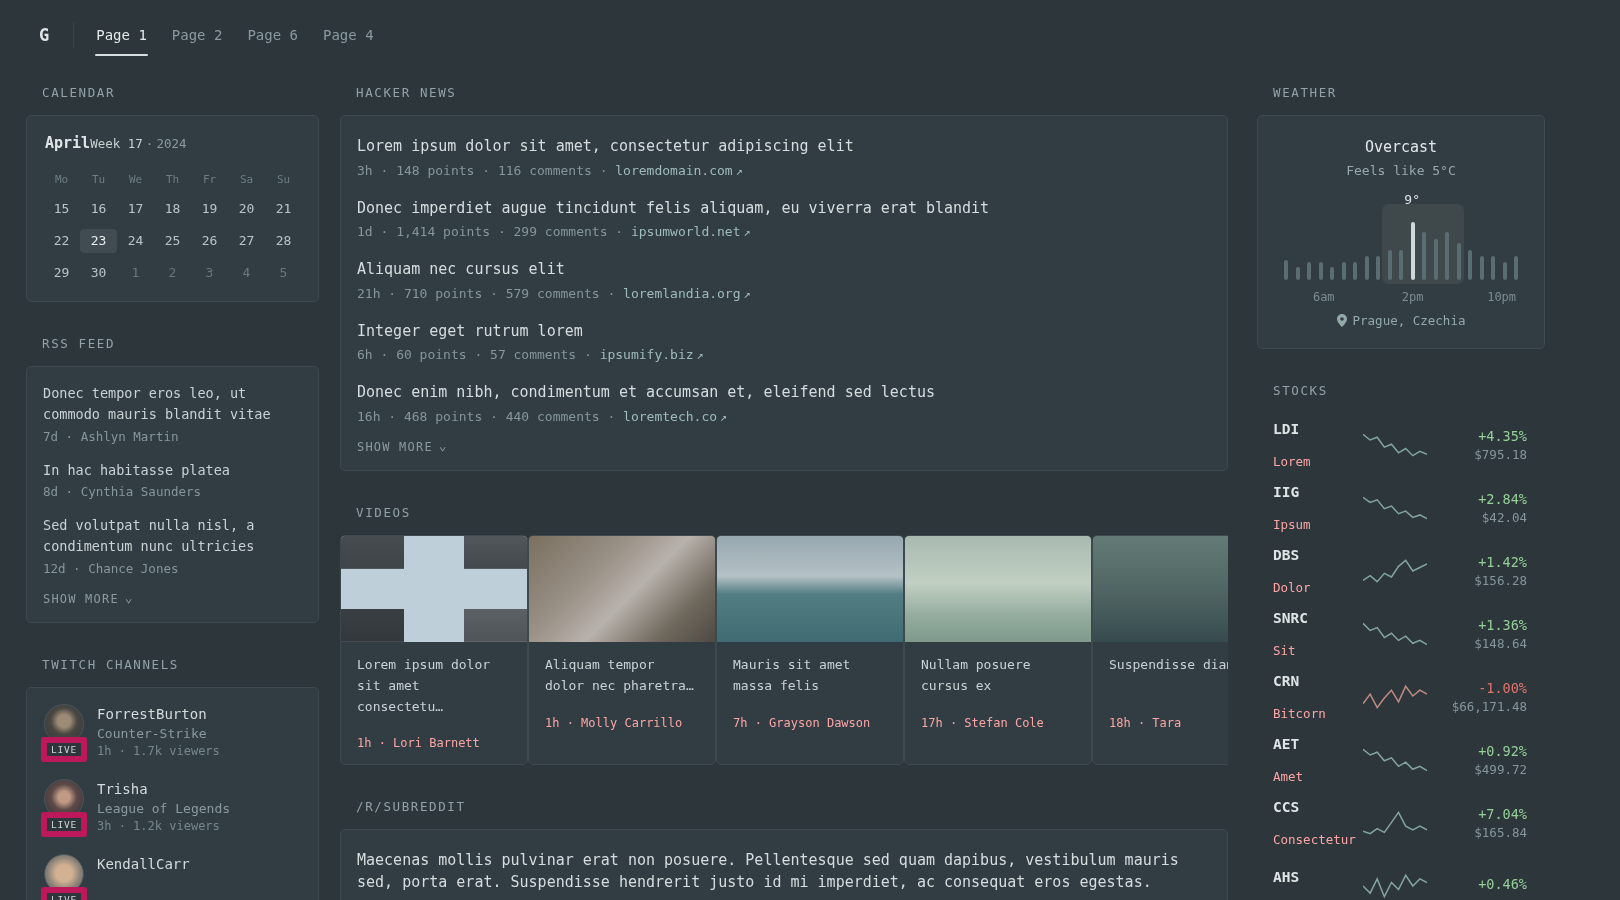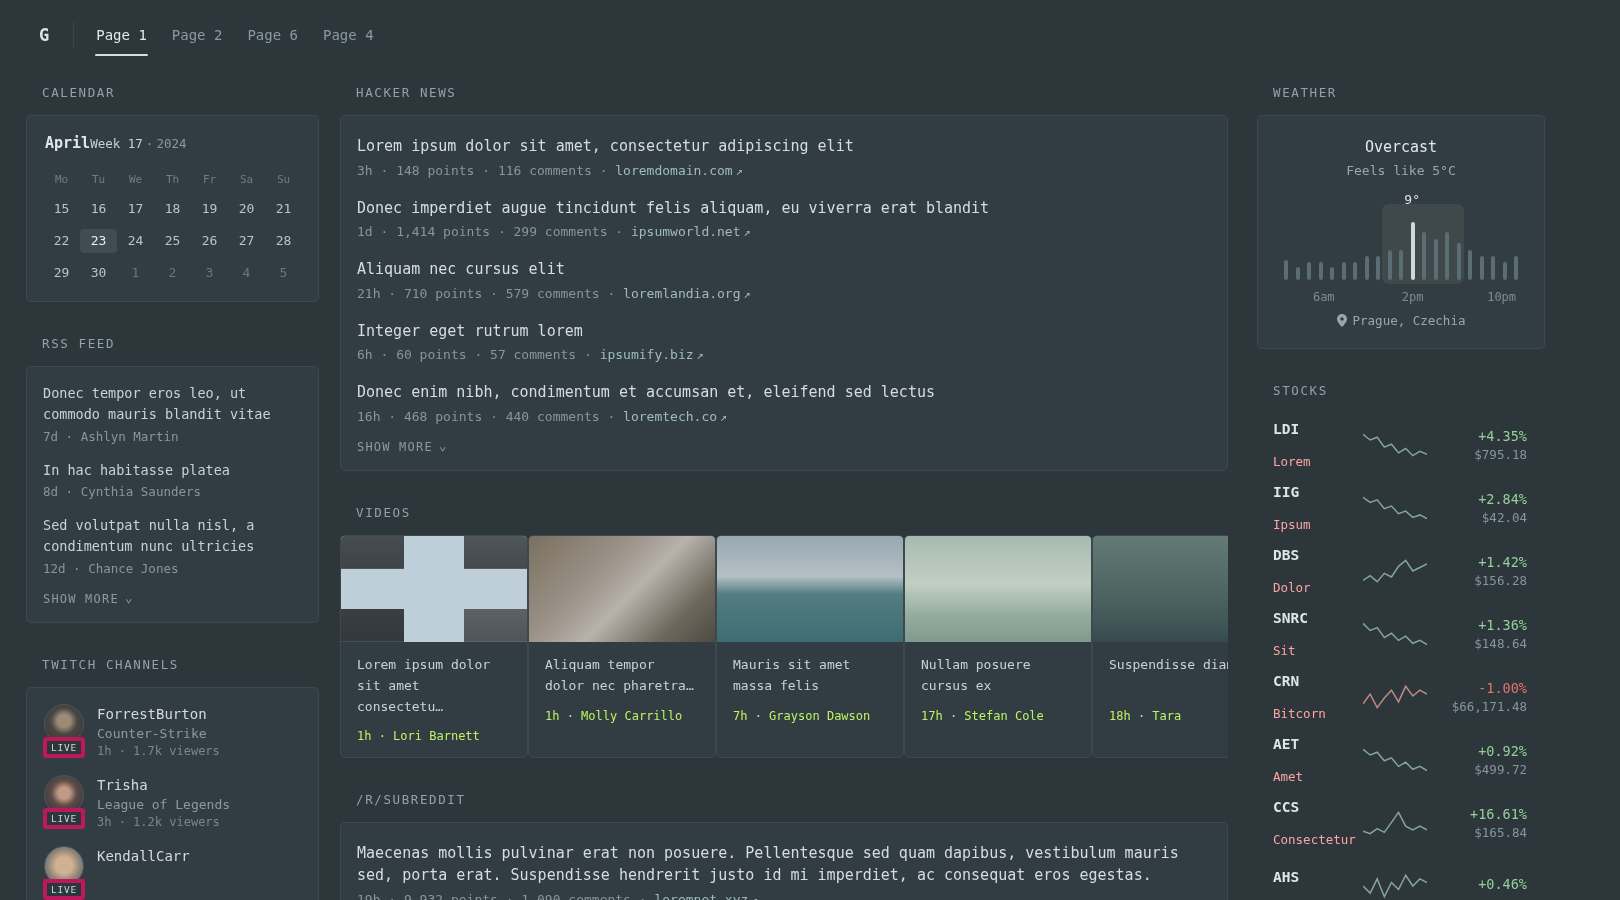--- a/index.html
+++ b/index.html
@@ -50,21 +50,21 @@
   .chev{font-size:13px;line-height:1;position:relative;top:-1px}
 
   
   .tw-row{display:flex;gap:12px;margin-bottom:17px}
   .tw-row:last-child{margin-bottom:0}
   .tw-av-wrap{width:42px;flex:none;display:flex;flex-direction:column;align-items:center}
   .tw-avatar{width:40px;height:40px;border-radius:50%;border:1px solid #49555b}
   .av1{background:radial-gradient(circle at 50% 42%,#9a8a76 0 22%,#4a4742 45%,#2f3336 100%)}
   .av2{background:radial-gradient(circle at 50% 45%,#c09a85 0 20%,#5e4a48 45%,#2c3033 100%)}
   .av3{background:radial-gradient(circle at 50% 48%,#d2b092 0 30%,#8a8278 60%,#555b60 100%)}
-  .live-badge{margin-top:-7px;background:#2c363b;border:4px solid #be185d;border-radius:3px;font-size:9.5px;letter-spacing:.8px;color:#cfd6d8;padding:1px 4px;z-index:2}
+  .live-badge{margin-top:-7px;background:#2c363b;border:6px solid #be185d;border-radius:3px;font-size:9.5px;letter-spacing:.8px;color:#cfd6d8;padding:1px 4px;z-index:2}
   .tw-name{font-size:14px;color:#d3dbdc;line-height:1.45}
   .tw-game{font-size:13px;color:#8a9aa0;margin-top:2px}
   .tw-meta{font-size:12px;color:#76878d;margin-top:3px}
 
   
   .forum-card{padding:19px 16px 16px}
   .forum-item{margin-bottom:19px}
   .forum-item:last-of-type{margin-bottom:16px}
   .forum-title{display:block;font-size:15px;line-height:1.5;color:#d6dddf}
   .forum-meta{font-size:13px;color:#85969c;margin-top:5px}
@@ -75,21 +75,21 @@
   .videos-row{display:flex;overflow:hidden}
   .video-card{flex:0 0 188px;background:#323d43;border:1px solid #3e494f;border-radius:5px;overflow:hidden;display:block}
   .thumb{height:106px;width:100%}
   .t1{background-color:#bfcfd9;background-image:linear-gradient(#474c50,#3f4448),linear-gradient(#51565a,#44494d),linear-gradient(#3a3f43,#33383c),linear-gradient(#5c6165,#4f5458);background-size:34% 31%;background-position:0 0,100% 0,0 100%,100% 100%;background-repeat:no-repeat}
   .t2{background:linear-gradient(135deg,#7a705f 0%,#9a9187 35%,#b8b2ac 55%,#6e675c 80%,#4e4a43 100%)}
   .t3{background:linear-gradient(180deg,#97a8b0 0%,#b4c1c5 38%,#527d82 55%,#3f6b72 100%)}
   .t4{background:linear-gradient(180deg,#a8bab0 0%,#c2cfc3 45%,#93ac9e 75%,#7f9a8c 100%)}
   .t5{background:linear-gradient(180deg,#637a75 0%,#4e6462 55%,#374b4e 100%)}
   .v-body{padding:12px 16px 14px}
   .v-title{font-size:13px;line-height:1.62;color:#c9d2d4;min-height:43px}
-  .v-meta{font-size:12px;color:#bef264;margin-top:12px}
+  .v-meta{font-size:12px;color:#fca5a5;margin-top:19px}
 
   
   .weather-card{padding:22px 20px 20px;text-align:center}
   .w-cond{font-size:15px;font-weight:normal;color:#e2e8e9}
   .w-feels{font-size:13px;color:#98a7ab;margin-top:7px}
   .w-chart{position:relative;height:66px;margin:36px 6px 0}
   .w-highlight{position:absolute;left:42%;width:35%;top:-10px;bottom:-4px;background:rgba(213,222,194,0.08);border-radius:7px}
   .w-temp{position:absolute;top:-22px;transform:translateX(-50%);font-size:13px;color:#dde3e4}
   .w-bars{position:absolute;inset:0;display:flex;justify-content:space-between;align-items:flex-end}
   .wbar{width:4px;background:#5a6d72;border-radius:2px}
@@ -443,21 +443,21 @@
         </div>
         <div class="stock-row">
           <div class="s-left">
               <div class="s-sym">CCS</div>
               <div class="s-name">Consectetur</div>
             </div>
           <svg class="spark" viewBox="0 0 60 24">
               <polyline points="0.0,19.6 6.7,22.0 13.3,17.3 20.0,20.8 26.7,11.4 33.3,2.0 40.0,14.9 46.7,18.5 53.3,14.9 60.0,18.5" fill="none" stroke-width="1.4" stroke="#84a4a0"></polyline>
             </svg>
           <div class="s-right">
-              <div class="chg" style="color: rgb(149, 208, 152);">+16.61%</div>
+              <div class="chg" style="color: rgb(149, 208, 152);">+7.04%</div>
               <div class="s-price">$165.84</div>
             </div>
         </div>
         <div class="stock-row">
           <div class="s-left">
               <div class="s-sym">AHS</div>
               <div class="s-name"></div>
             </div>
           <svg class="spark" viewBox="0 0 60 24">
               <polyline points="0.0,12.0 6.7,18.7 13.3,5.3 20.0,22.0 26.7,8.7 33.3,15.3 40.0,2.0 46.7,12.0 53.3,5.3 60.0,8.7" fill="none" stroke-width="1.4" stroke="#84a4a0"></polyline>

